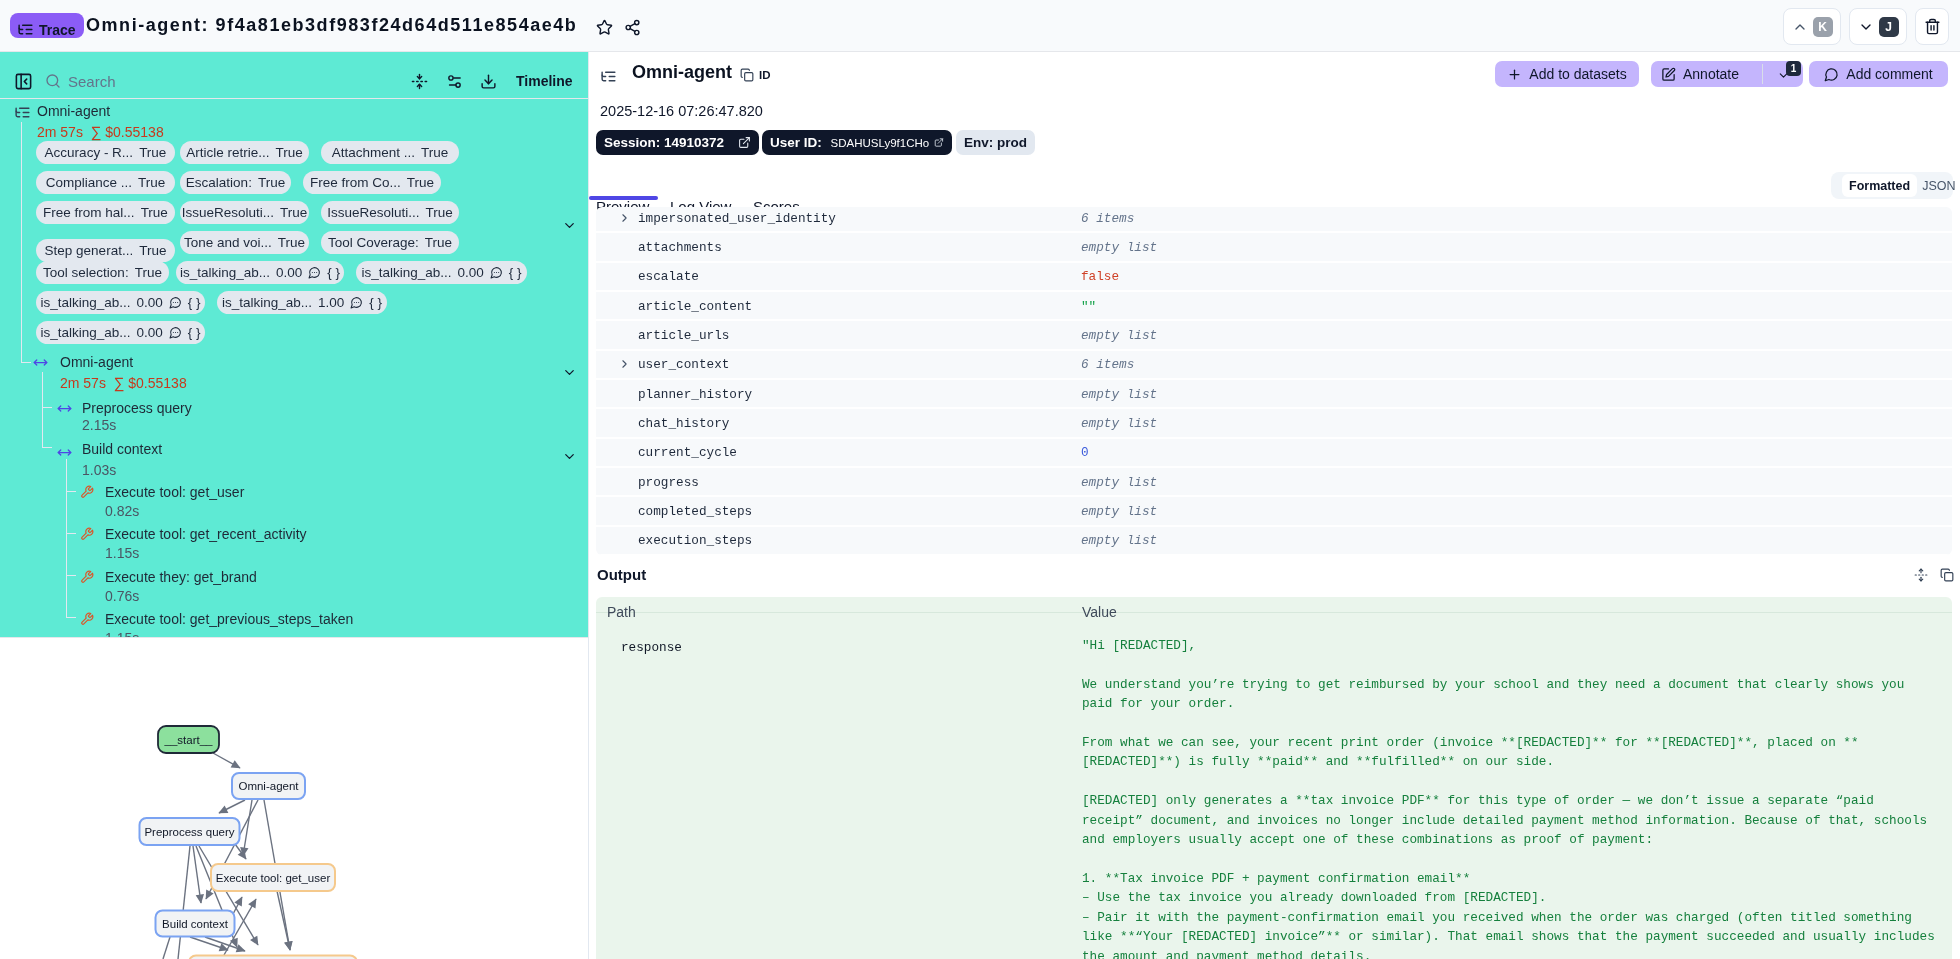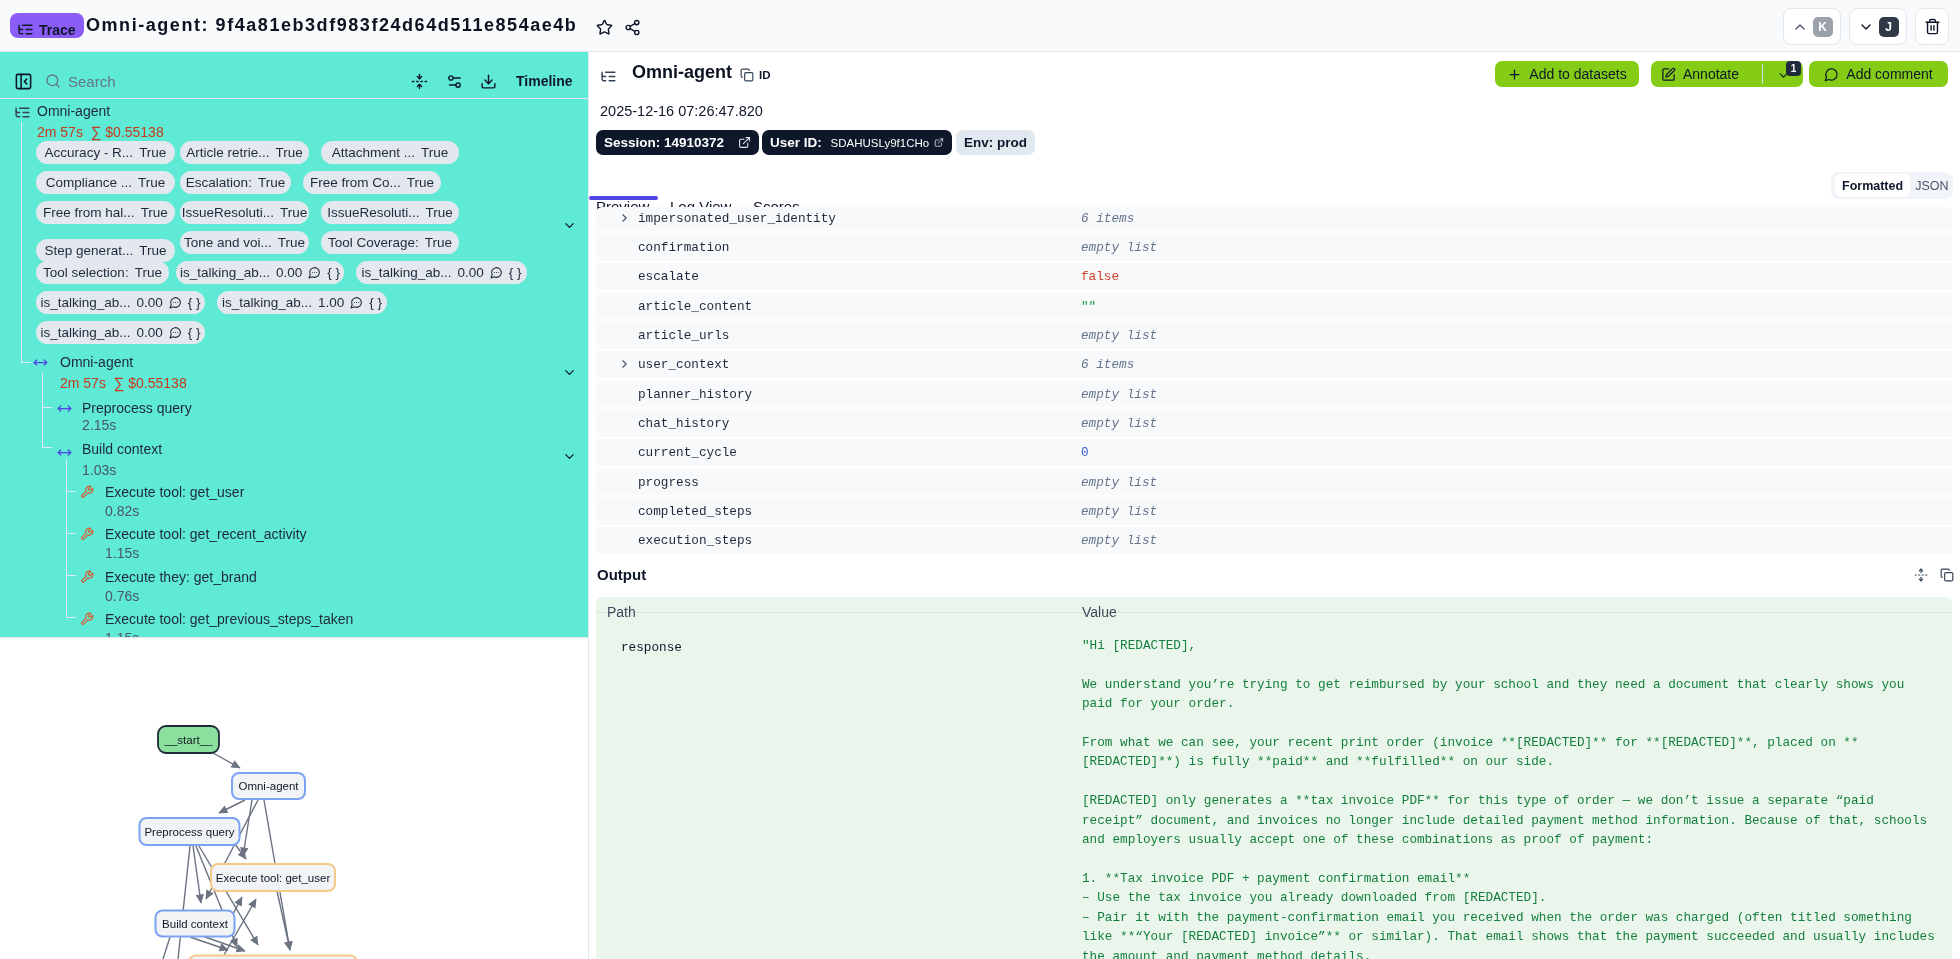--- a/index.html
+++ b/index.html
@@ -34,21 +34,21 @@
   .treered { font-size:14px; color:#c63a1d; white-space:nowrap; }
   .gl { background:#e2e8f0; }
 
   .pill { position:absolute; height:23px; background:#e3e8ef; border-radius:11.5px;
     display:flex; align-items:center; justify-content:center; gap:6px;
     font-size:13.5px; color:#1e293b; white-space:nowrap; overflow:hidden; }
   .pill .v { }
 
   
   #rightpanel { left:589px; top:52px; width:1371px; height:907px; background:#fff; }
-  .rbtn { position:absolute; height:26px; background:#84cc16; border-radius:7px;
+  .rbtn { position:absolute; height:26px; background:#c4b5fd; border-radius:7px;
     display:flex; align-items:center; justify-content:center; gap:7px;
     font-size:14px; color:#0f172a; }
   .darkbadge { position:absolute; height:25px; background:#0f172a; border-radius:7px;
     display:flex; align-items:center; padding:0 8px; gap:5px; color:#fff;
     font-size:13.5px; font-weight:bold; white-space:nowrap; }
   .tab { position:absolute; font-size:15px; color:#0f172a;margin-top:26px; }
 
   
   #tbl1 { position:absolute; left:7px; top:155px; width:1356px; height:348px; background:#f7f9fb;
     border-radius:6px; overflow:hidden; }
@@ -368,36 +368,36 @@
           <path d="M10 14 21 3"></path>
           <path d="M18 13v6a2 2 0 0 1-2 2H5a2 2 0 0 1-2-2V8a2 2 0 0 1 2-2h6"></path>
         </svg></div>
     <div class="darkbadge" style="left:367px;top:78px;background:#e2e8f0;color:#0f172a">Env: prod</div>
 
     <div class="tab" style="left:7px;top:120px">Preview</div>
     <div class="tab" style="left:81px;top:120px">Log View</div>
     <div class="tab" style="left:164px;top:120px">Scores</div>
     <div class="abs" style="left:0px;top:144px;width:69px;height:4px;background:#4f46e5;border-radius:2px"></div>
 
-    <div class="abs" style="left:1242px;top:120px;width:122px;height:27px;background:#f1f5f9;border-radius:8px;display:flex;align-items:center;padding:4px;gap:1px">
+    <div class="abs" style="left:1242px;top:120px;width:122px;height:27px;background:#f1f5f9;border-radius:8px;display:flex;align-items:center;padding:11px;gap:1px">
       <span style="background:#fff;border-radius:6px;height:23px;display:flex;align-items:center;padding:0 7px;font-size:12.5px;font-weight:bold;color:#0f172a">Formatted</span>
       <span style="font-size:12.5px;color:#475569;padding:0 4px">JSON</span>
     </div>
 
     <div id="tbl1">
       <div style="margin-top:-3px">
         <div class="trow">
             <svg class="chev" width="13" height="13" viewBox="0 0 24 24" fill="none" stroke="#475569" stroke-width="2" stroke-linecap="round" stroke-linejoin="round">
               <path d="m9 18 6-6-6-6"></path>
             </svg>
             <span class="k">impersonated_user_identity</span>
             <span class="val vi">6 items</span>
           </div>
         <div class="trow">
-            <span class="k">confirmation</span>
+            <span class="k">attachments</span>
             <span class="val vi">empty list</span>
           </div>
         <div class="trow">
             <span class="k">escalate</span>
             <span class="val" style="color:#cf4127">false</span>
           </div>
         <div class="trow">
             <span class="k">article_content</span>
             <span class="val" style="color:#16a34a">""</span>
           </div>

